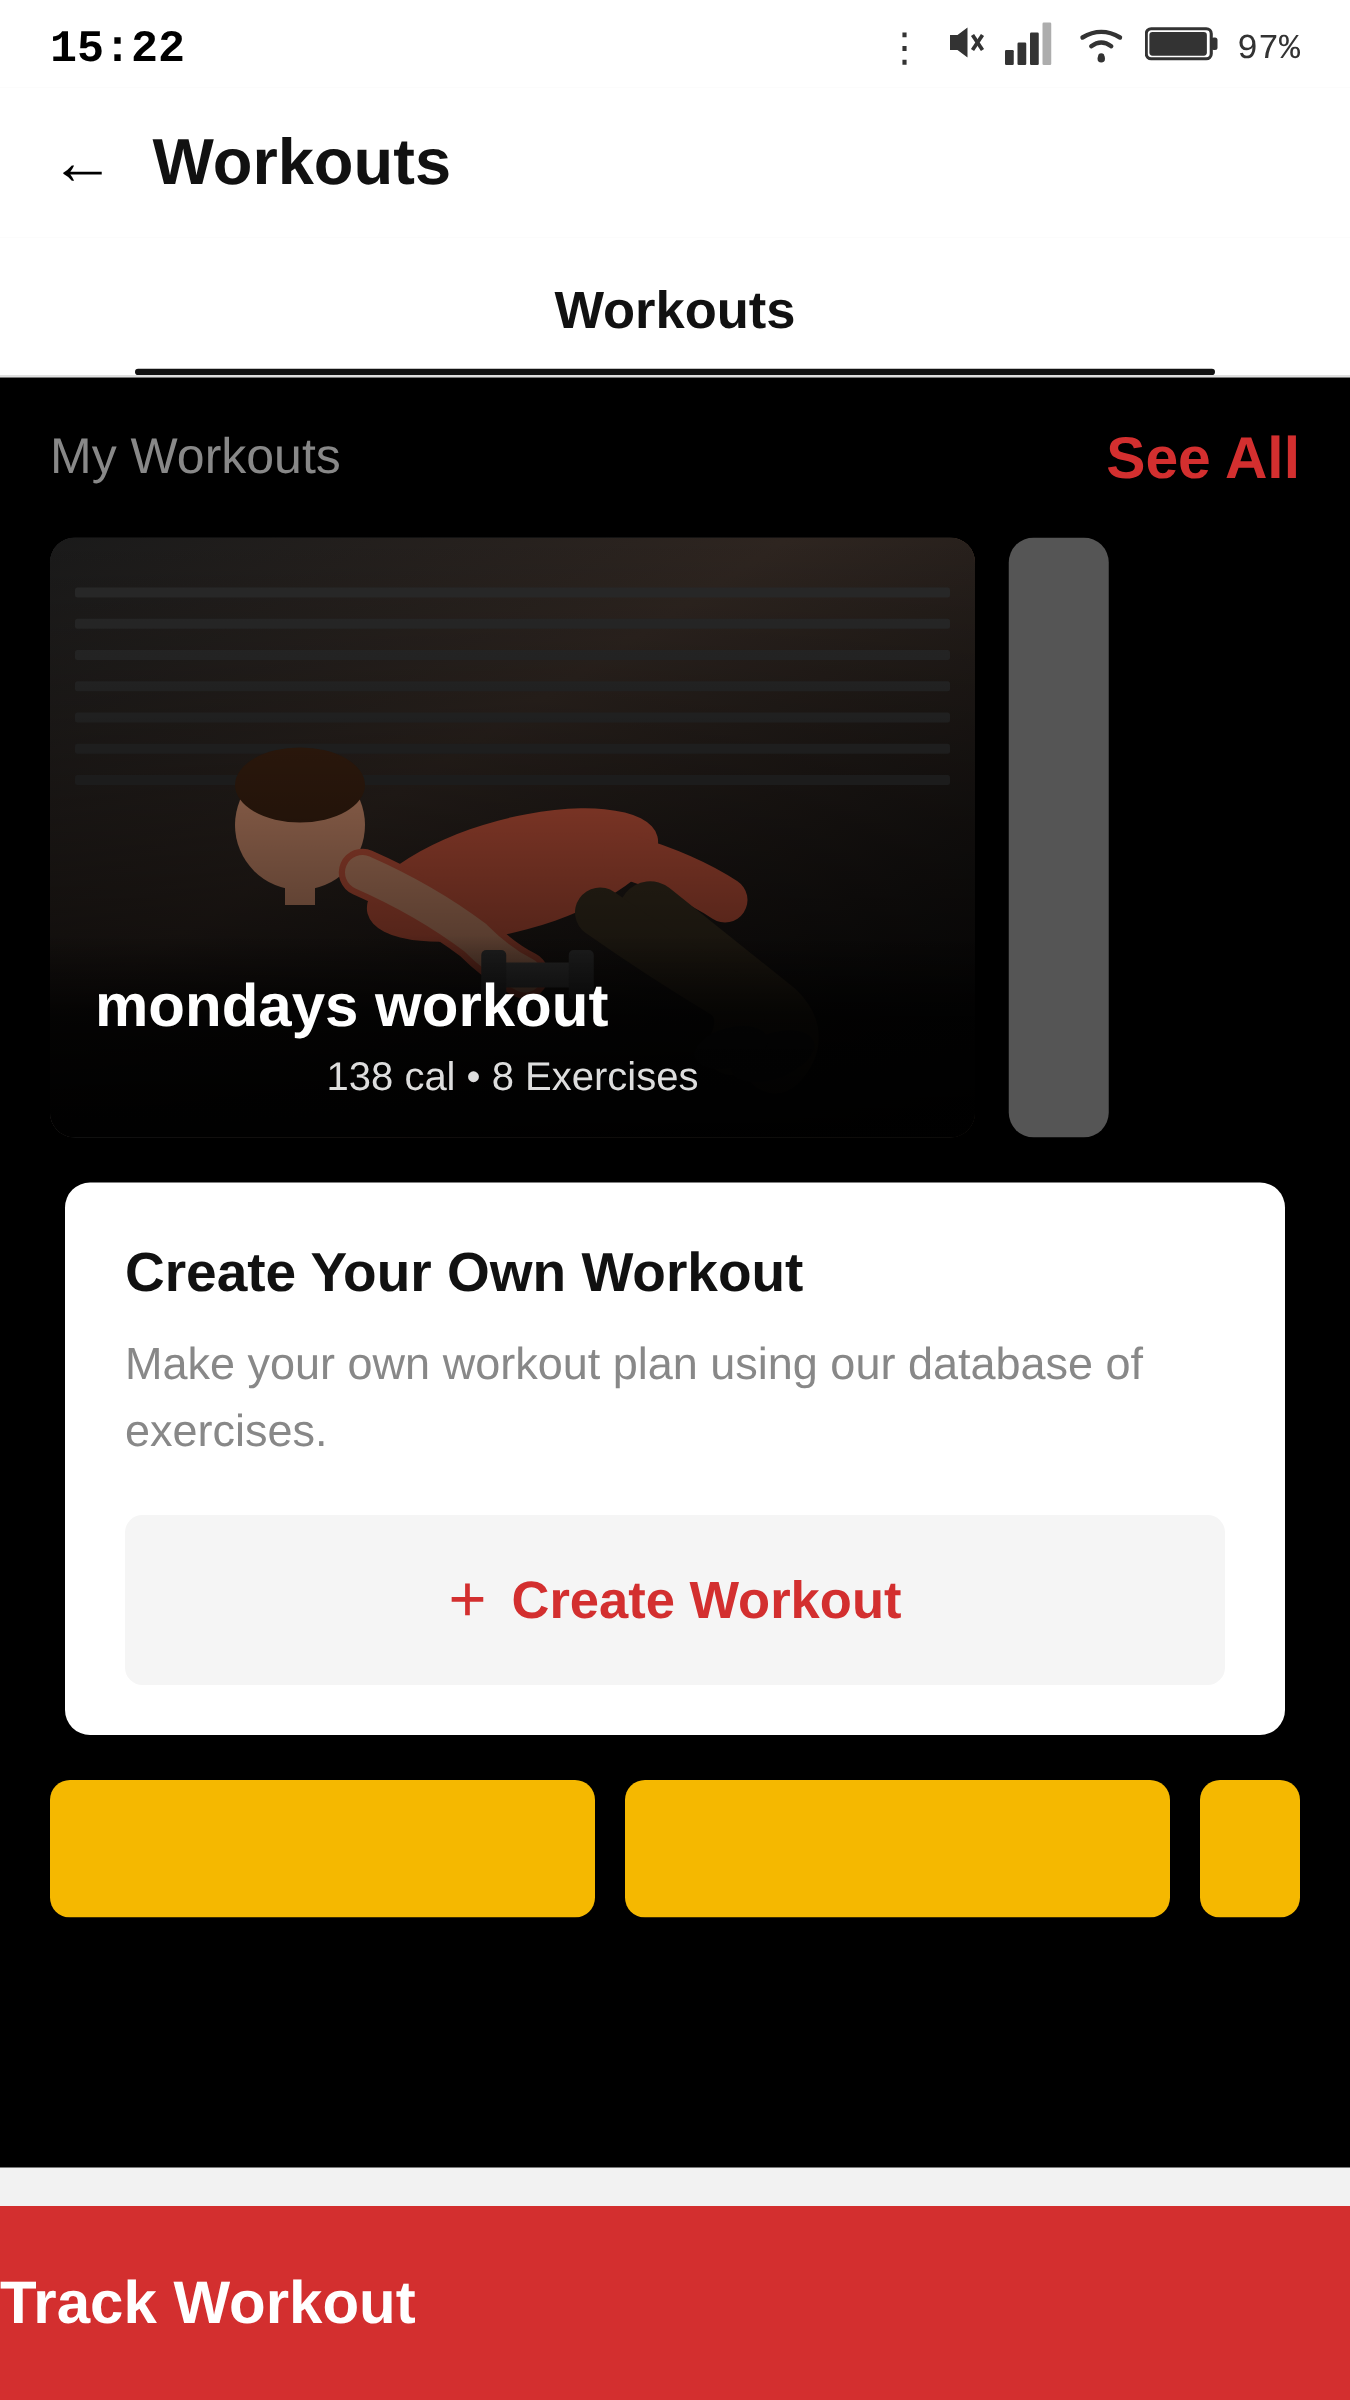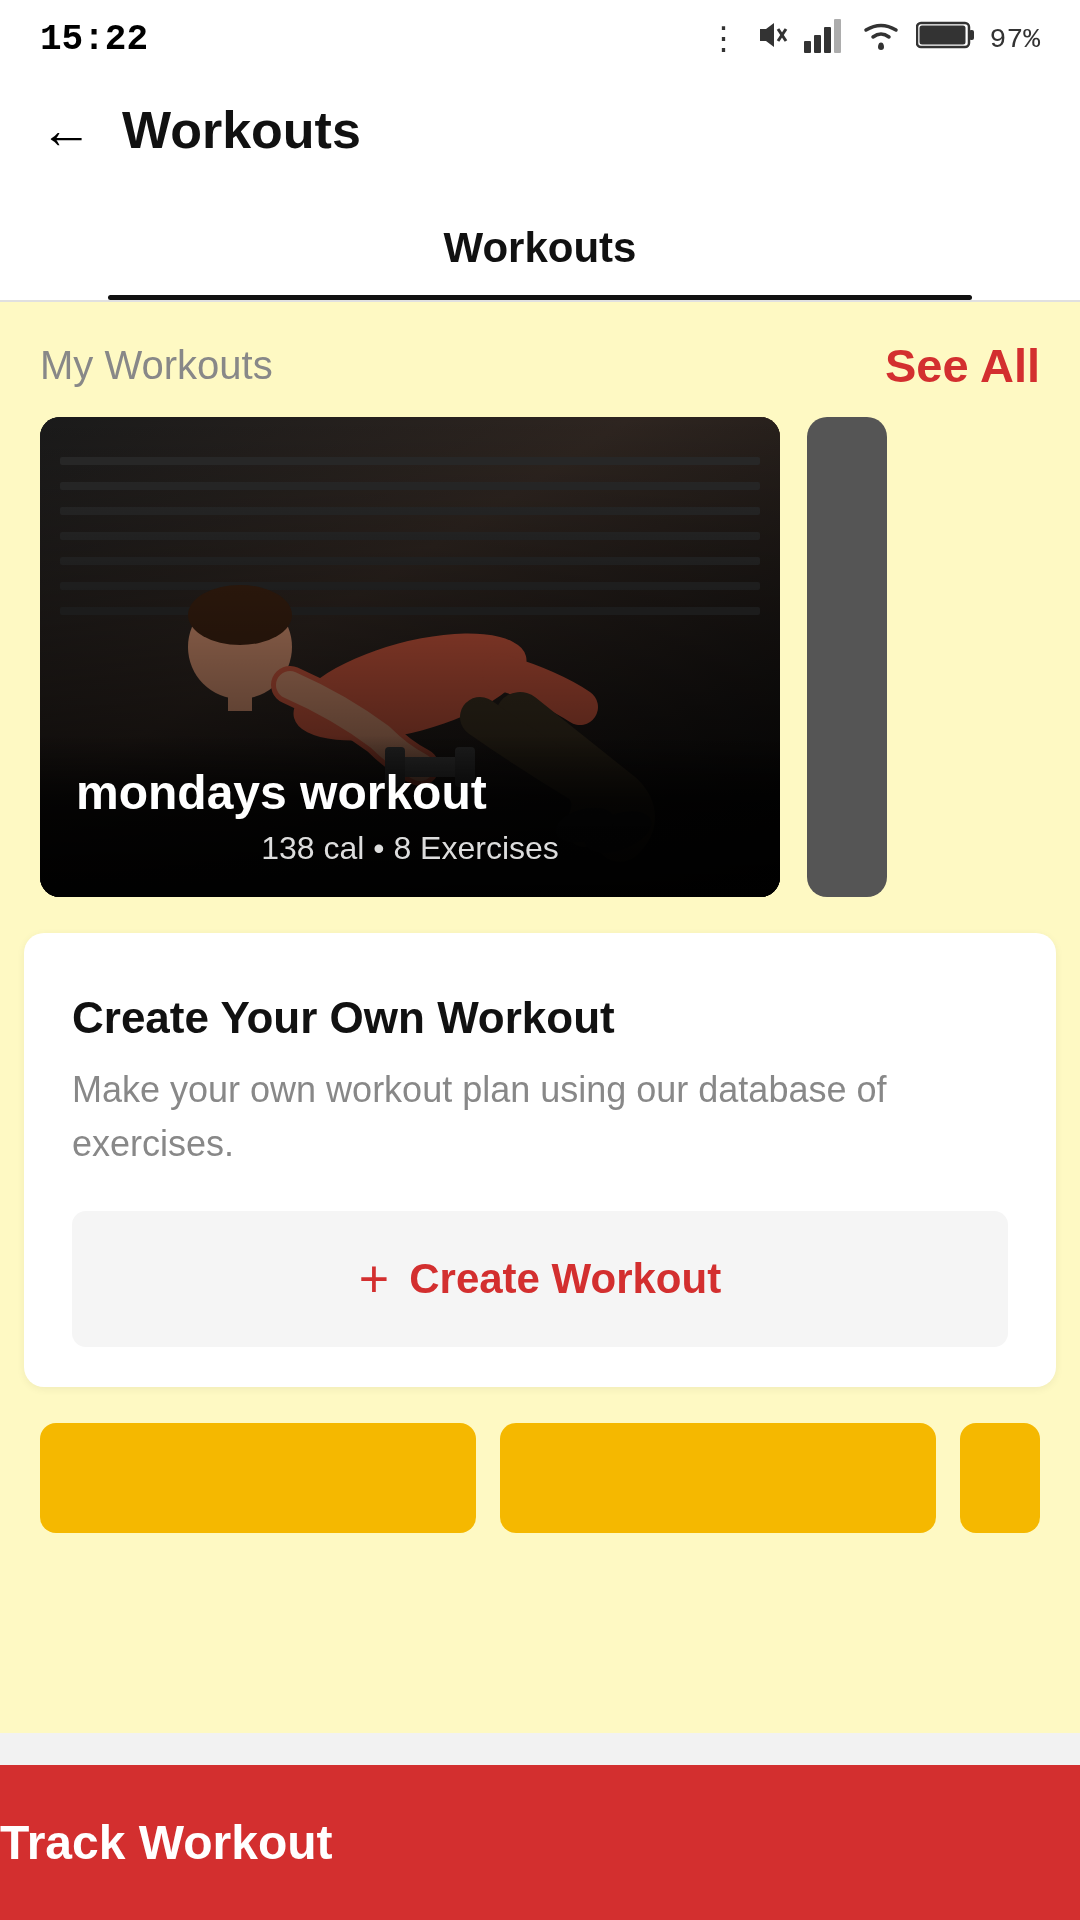--- a/index.html
+++ b/index.html
@@ -89,21 +89,21 @@
       bottom: 0;
       left: 10%;
       width: 80%;
       height: 5px;
       background: #111;
       border-radius: 3px;
     }
 
     
     .content {
-      background: #fef9c3;
+      background: #000000;
     }
 
     
     .section-header {
       display: flex;
       justify-content: space-between;
       align-items: center;
       padding: 36px 40px 24px 40px;
     }
     .section-title {
@@ -163,35 +163,36 @@
       color: #ddd;
       text-align: center;
     }
 
     
     .workout-cards-row {
       display: flex;
       gap: 27px;
       padding: 0 40px;
       overflow: hidden;
+      margin-top: 13px;
     }
     .peek-card {
       width: 80px;
       height: 480px;
       background: #555;
       border-radius: 20px;
       flex-shrink: 0;
     }
 
     
     .create-workout-section {
-      margin: 36px 24px;
+      margin: 36px 52px;
       background: #fff;
       border-radius: 20px;
-      padding: 60px 48px 40px 48px;
+      padding: 48px 48px 40px 48px;
       box-shadow: 0 2px 8px rgba(0,0,0,0.06);
     }
     .create-title {
       font-size: 44px;
       font-weight: 700;
       color: #111;
       margin-bottom: 20px;
     }
     .create-desc {
       font-size: 36px;

